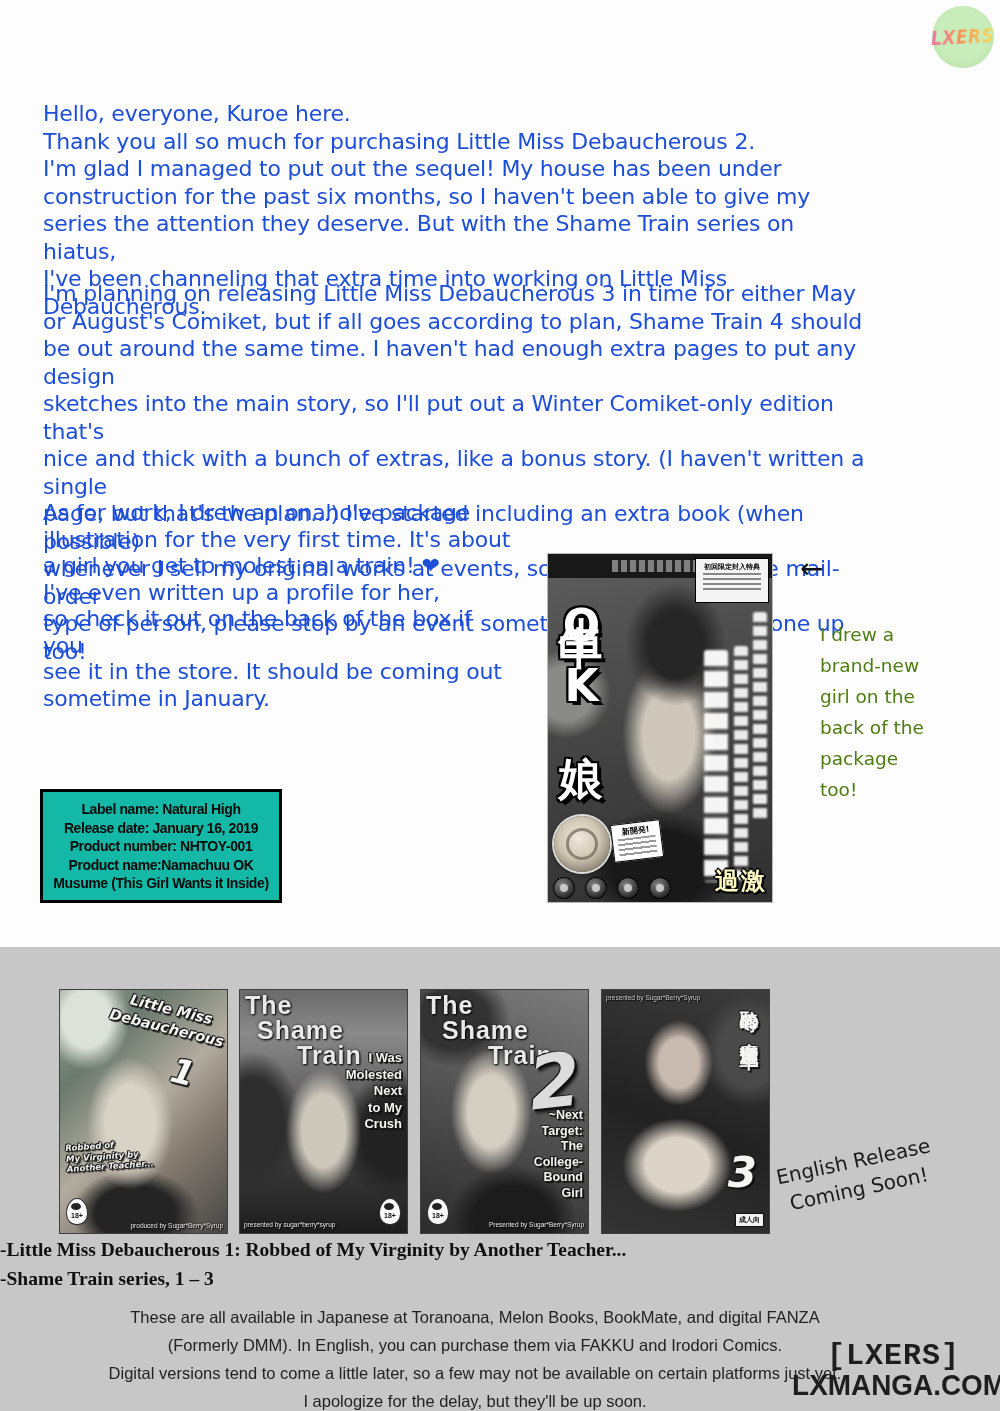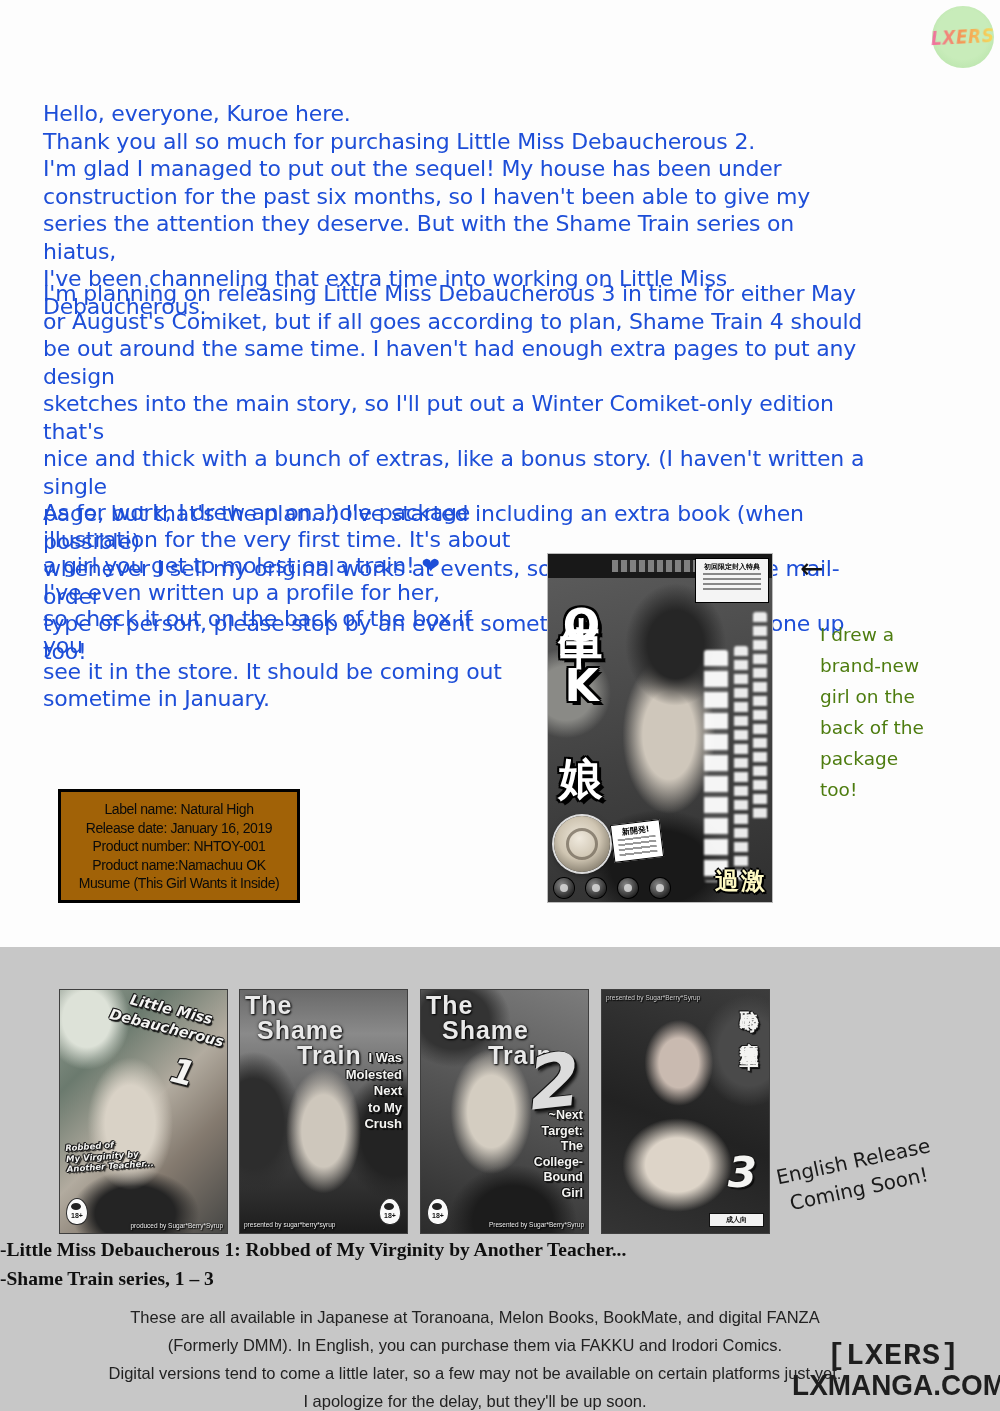--- a/index.html
+++ b/index.html
@@ -16,23 +16,23 @@
     background:linear-gradient(90deg,#ef6fa4,#f49a55,#f4dd5d);-webkit-background-clip:text;
     background-clip:text;color:transparent;filter:blur(.4px);transform:rotate(-3deg) scaleY(1.15);}
 
   
   .letter{position:absolute;font-size:22px;line-height:27.5px;letter-spacing:-.2px;color:#1d4ed8;}
   .p1{left:43px;top:100px;width:830px;}
   .p2{left:43px;top:280px;width:850px;}
   .p3{left:43px;top:492px;width:470px;line-height:26.5px;margin-top:8px;}
 
   
-  .info-box{position:absolute;left:40px;top:789px;width:230px;border:3px solid #000;background:#a16207;
+  .info-box{position:absolute;left:40px;top:789px;width:230px;border:3px solid #000;background:#14b8a6;
     padding:8px 3px 7px;text-align:center;font-family:"Liberation Sans",sans-serif;
-    font-weight:normal;font-size:14px;line-height:18.5px;letter-spacing:-.4px;color:#0a0a0a;margin-left:18px;}
+    font-weight:bold;font-size:14px;line-height:18.5px;letter-spacing:-.4px;color:#0a0a0a;}
 
   
   .package{position:absolute;left:548px;top:554px;width:224px;height:348px;background:#3d3d3d;
     overflow:hidden;box-shadow:0 0 0 1px #bbb;}
   .pkg-art{position:absolute;inset:0;
     background:
       radial-gradient(ellipse 70px 85px at 57% 26%, #262626 0 40%, rgba(0,0,0,0) 72%),
       radial-gradient(ellipse 62px 105px at 54% 52%, #cfc7bb 0 42%, rgba(0,0,0,0) 75%),
       radial-gradient(ellipse 95px 70px at 50% 90%, #191919 0 52%, rgba(0,0,0,0) 82%),
       radial-gradient(ellipse 60px 60px at 8% 40%, #8a8a86 0 45%, rgba(0,0,0,0) 75%),
@@ -118,21 +118,21 @@
   .c3 .credit{right:4px;bottom:5px;}
   .c4 .credit{left:4px;top:4px;color:#d5d5d5;}
   .age-badge{position:absolute;width:20px;height:25px;background:#fafafa;border:1px solid #2a2a2a;
     border-radius:50% 50% 46% 46%/58% 58% 42% 42%;font-size:7px;font-weight:bold;color:#111;
     text-align:center;line-height:34px;font-family:"Liberation Sans",sans-serif;}
   .age-badge::before{content:"";position:absolute;left:4px;top:4px;width:10px;height:7px;
     border-radius:50%;background:#222;}
   .c1 .age-badge{left:6px;bottom:8px;} .c2 .age-badge{right:6px;bottom:8px;}
   .c3 .age-badge{left:6px;bottom:8px;}
   .c4-badge{position:absolute;right:5px;bottom:6px;background:#f2f2f2;border:1px solid #111;
-    font-size:7px;font-weight:bold;padding:1px 16px;color:#111;}
+    font-size:7px;font-weight:bold;padding:1px 3px;color:#111;}
   .block-title{position:absolute;left:5px;top:3px;font-family:"Liberation Sans",sans-serif;
     font-weight:bold;color:#e9e9e9;text-shadow:1px 1px 2px #000,0 0 3px rgba(0,0,0,.7);}
   .block-title div{font-size:25px;line-height:25px;letter-spacing:1px;transform:scaleY(1.05);}
   .c2 .t2{margin-left:12px;} .c2 .t3{margin-left:52px;}
   .c3 .t2{margin-left:16px;} .c3 .t3{margin-left:62px;}
   .c3-num{position:absolute;right:8px;top:48px;font-size:74px;font-weight:bold;font-style:italic;
     color:#dcdcdc;transform:rotate(-6deg);text-shadow:2px 2px 0 #111,-1px -1px 0 #111,3px 4px 3px rgba(0,0,0,.7);}
   .c2-sub{position:absolute;right:5px;top:60px;text-align:right;font-weight:bold;font-size:13px;
     line-height:16.5px;font-family:"Liberation Sans",sans-serif;}
   .c3-sub{position:absolute;right:5px;top:118px;text-align:right;font-weight:bold;font-size:12.5px;

